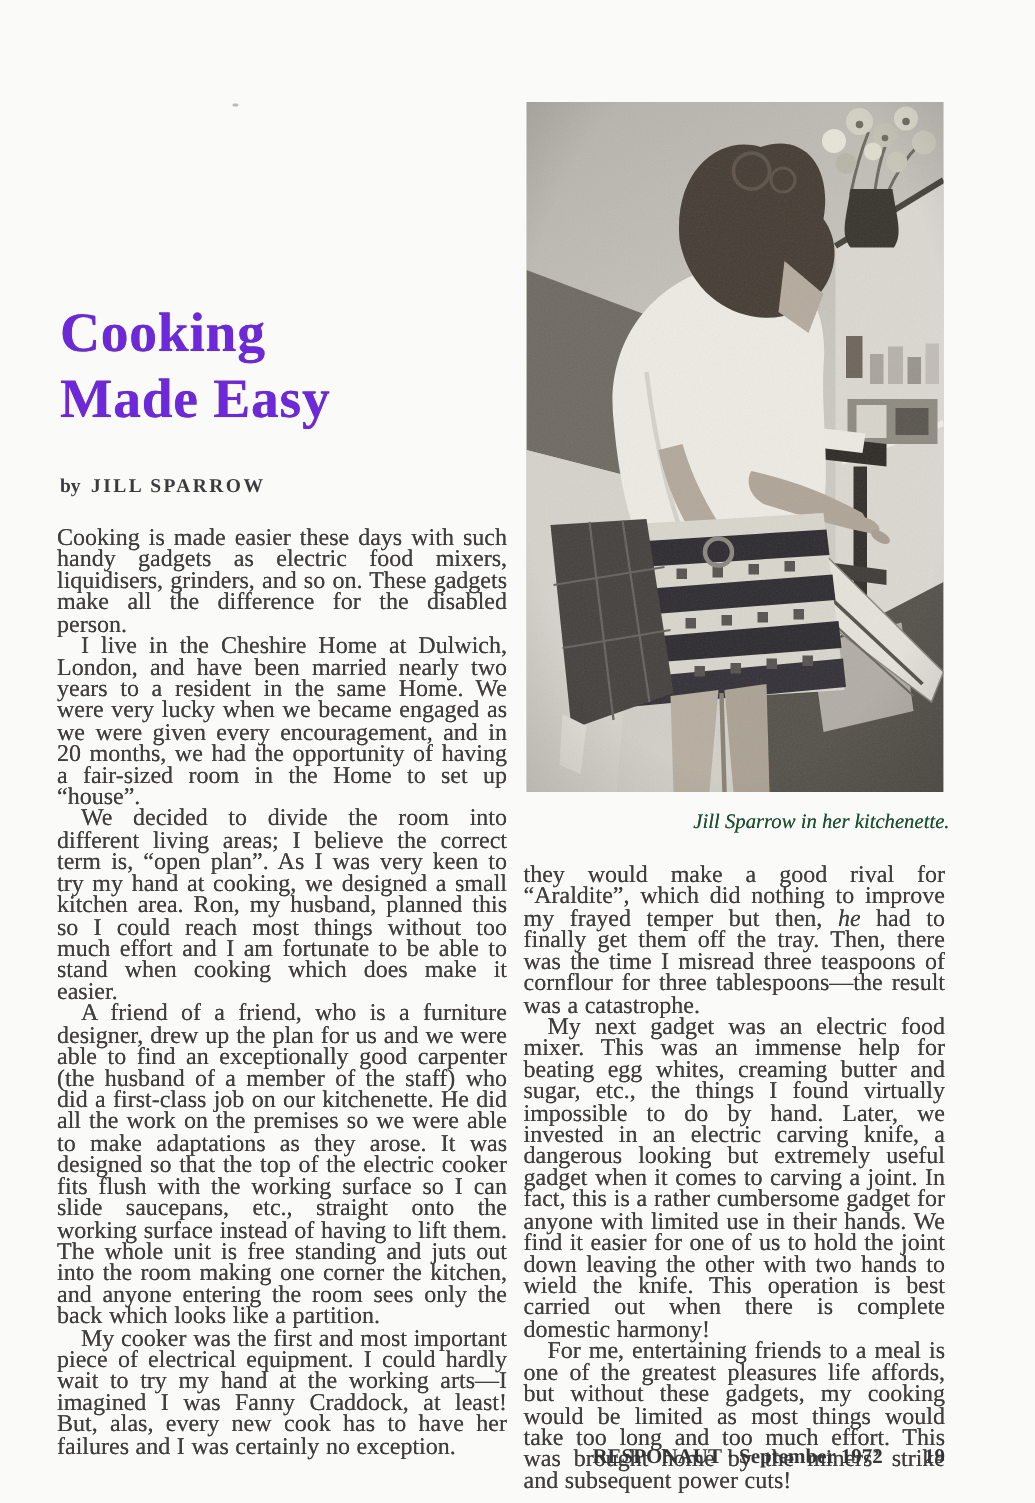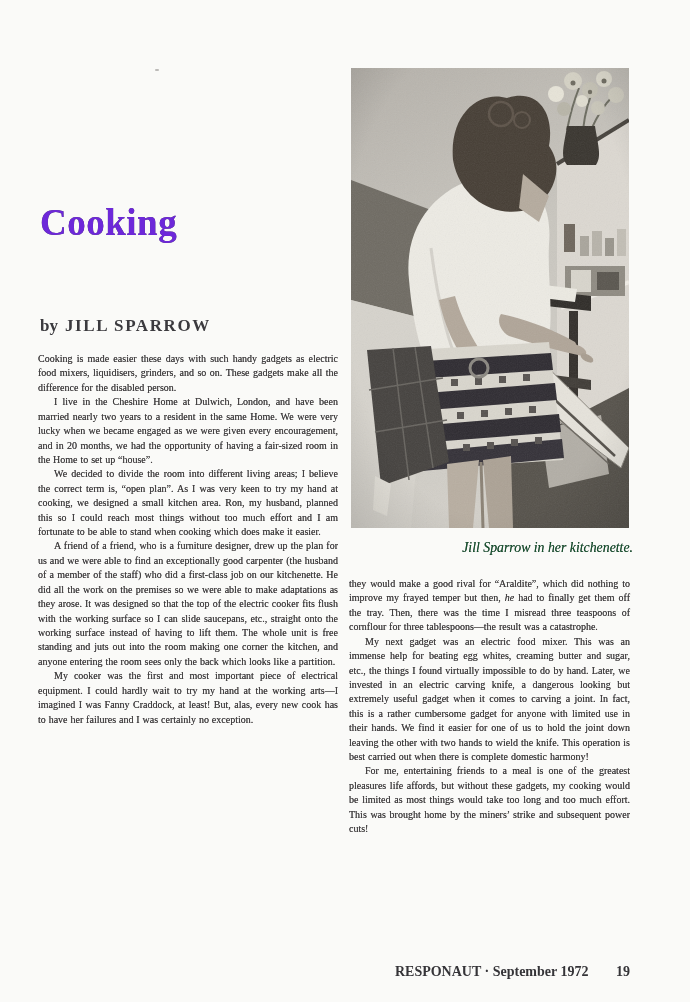--- a/index.html
+++ b/index.html
@@ -11,25 +11,25 @@
   }
   .page{position:absolute;inset:0;}
   .title{
     position:absolute;left:40px;top:201px;width:300px;
     font-size:37px;font-weight:bold;line-height:44px;
     color:#6d28d9;letter-spacing:0.5px;
     text-shadow:0 0 0.5px #4a494d;
   }
   .byline{
     position:absolute;left:40px;top:316px;
-    font-size:17px;font-weight:bold;color:#3b3a3e;
+    font-size:13px;font-weight:bold;color:#3b3a3e;
   }
   .byline .byline-name{letter-spacing:1.6px;margin-left:7px;}
   .col{
-    font-size:10px;line-height:14.42px;text-align:justify;
+    font-size:16px;line-height:14.42px;text-align:justify;
     color:#403e3f;text-shadow:0 0 0.3px #565456;
     word-spacing:0.4px;
   }
   .col p{margin:0;}
   .col p + p{text-indent:16px;}
   .col-left{position:absolute;left:38px;top:352px;width:300px;}
   .col-right{position:absolute;left:349px;top:577px;width:281px;}
   .figure{
     position:absolute;left:351px;top:68px;width:278px;height:460px;
     background:#c7c4bd;
@@ -53,20 +53,21 @@
 </style>
 </head>
 <body>
 
 <div class="page">
 
   <div class="artifact"></div>
 
   <h1 class="title" style="margin:0;">
     <div>Cooking</div>
+    <div>Made Easy</div>
   </h1>
 
   <div class="byline">
     <span>by</span><span class="byline-name">JILL SPARROW</span>
   </div>
 
   <div class="col col-left">
       <p>Cooking is made easier these days with such handy gadgets as electric food mixers, liquidisers, grinders, and so on.  These gadgets make all the difference for the disabled person.</p>
       <p>I live in the Cheshire Home at Dulwich, London, and have been married nearly two years to a resident in the same Home.  We were very lucky when we became engaged as we were given every encouragement, and in 20 months, we had the opportunity of having a fair-sized room in the Home to set up “house”.</p>
       <p>We decided to divide the room into different living areas; I believe the correct term is, “open plan”.  As I was very keen to try my hand at cooking, we designed a small kitchen area.  Ron, my husband, planned this so I could reach most things without too much effort and I am fortunate to be able to stand when cooking which does make it easier.</p>

